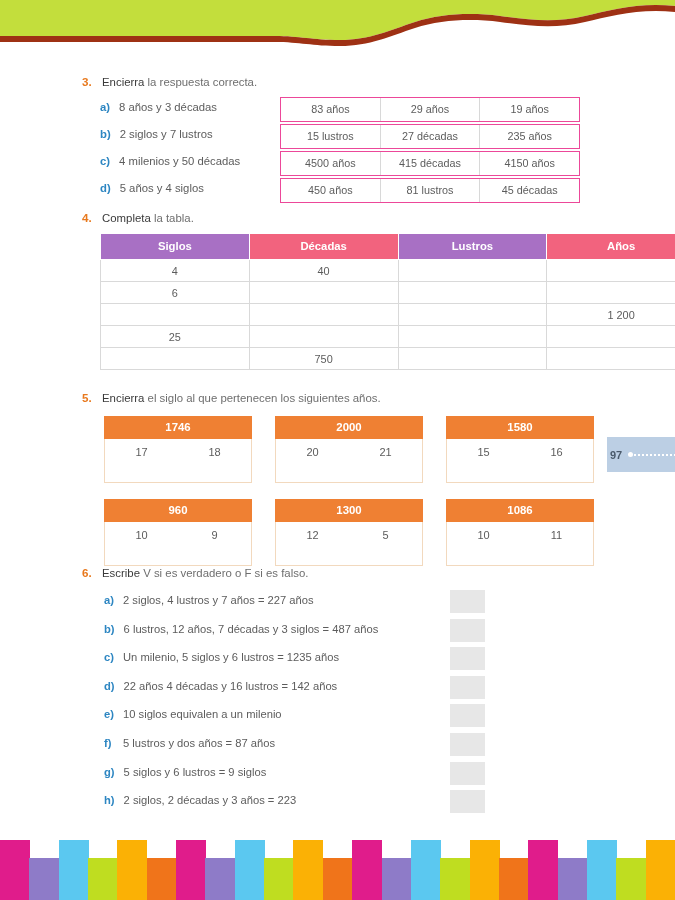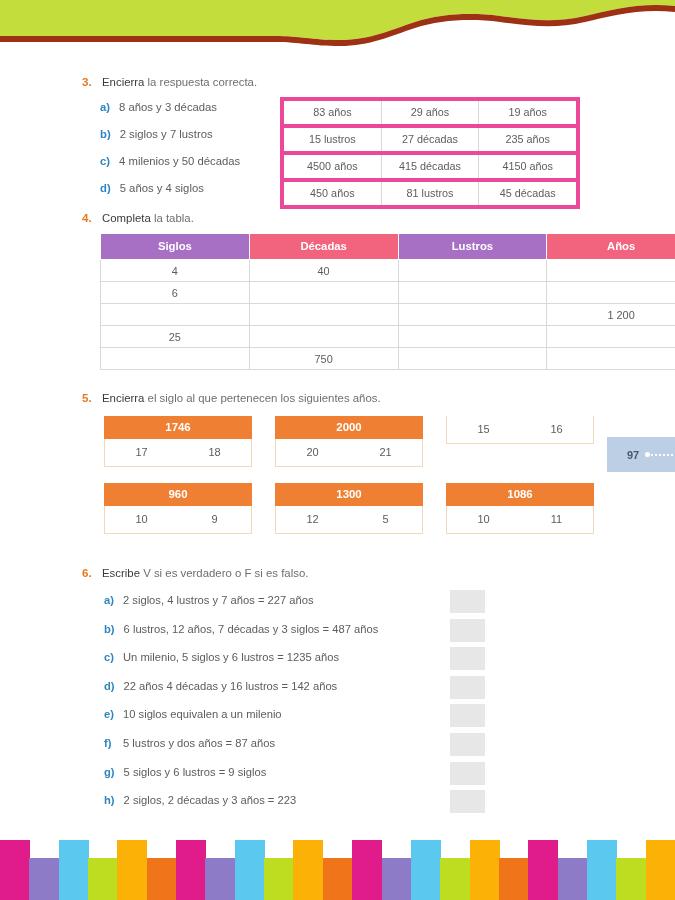--- a/index.html
+++ b/index.html
@@ -29,21 +29,21 @@
 
   
   .ex3 { position:absolute; top:14px; left:0; width:675px; }
   .ex3-head { position:absolute; left:82px; top:0; }
   .ex3-rows { position:absolute; left:100px; top:22px; width:480px; }
   .ex3-row { position:relative; height:27px; }
   .ex3-label { position:absolute; left:0; top:5px; display:flex; gap:9px; align-items:baseline;
                font-size:11.3px; color:#5C5C5C; white-space:nowrap; }
   .ex3-letter { color:#2D86C2; font-weight:bold; font-size:11.3px; }
   .ex3-options { position:absolute; left:180px; top:1px; display:flex; width:300px;
-                 border:4px solid #ec4899; background:#fff; }
+                 border:1px solid #ec4899; background:#fff; }
   .ex3-opt { flex:1; text-align:center; font-size:10.8px; color:#5C5C5C;
              padding:5px 0 6px; border-right:1px solid #D8D8D8; }
   .ex3-opt:last-child { border-right:none; }
 
   
   .ex4 { position:absolute; top:150px; left:0; width:675px; }
   .ex4-head { position:absolute; left:82px; top:0; }
   .ex4-table { position:absolute; left:100px; top:23px; width:596px;
                border-collapse:collapse; table-layout:fixed; }
   .ex4-table th {
@@ -57,27 +57,27 @@
 
   
   .ex5 { position:absolute; top:330px; left:0; width:675px; }
   .ex5-head { position:absolute; left:82px; top:0; }
   .ex5-grid { position:absolute; left:104px; top:26px; width:490px;
               display:grid; grid-template-columns:repeat(3, 148px); gap:16px 23px; }
   .ex5-card { width:148px; }
   .ex5-card-head { background:#EF8033; color:#fff; font-weight:bold; font-size:11.4px;
                    text-align:center; padding:5px 0 6px; }
   .ex5-card-body { border:1px solid #F2D9BE; border-top:none; background:#fff;
-                   display:flex; padding:7px 0 8px; }
+                   display:flex; padding:7px 0 24px; }
   .ex5-choice { flex:1; text-align:center; font-size:11px; color:#5C5C5C; }
 
   
   .page-tab { position:absolute; left:607px; top:437px; width:68px; height:35px;
               background:#BCCFE4; display:flex; align-items:center; }
-  .page-tab-num { color:#4A5A6B; font-size:11px; font-weight:bold; margin-left:20px; }
+  .page-tab-num { color:#4A5A6B; font-size:11px; font-weight:bold; margin-left:3px; }
   .page-tab-dots { flex:1; display:flex; align-items:center; margin-left:6px; }
   .page-tab-dot { width:5px; height:5px; border-radius:50%; background:#fff; flex:none; }
   .page-tab-line { flex:1; height:2px; margin-left:1px;
     background:repeating-linear-gradient(to right,#fff 0 2px,transparent 2px 4px); }
 
   
   .ex6 { position:absolute; top:505px; left:0; width:675px; }
   .ex6-head { position:absolute; left:82px; top:0; }
   .ex6-list { position:absolute; left:104px; top:25px; width:500px; }
   .ex6-row { position:relative; height:28.6px; }
@@ -234,20 +234,21 @@
 
         <div class="ex5-card">
           <div class="ex5-card-head">2000</div>
           <div class="ex5-card-body">
             <div class="ex5-choice">20</div>
             <div class="ex5-choice">21</div>
           </div>
         </div>
 
         <div class="ex5-card">
+          <div class="ex5-card-head">1580</div>
           <div class="ex5-card-body">
             <div class="ex5-choice">15</div>
             <div class="ex5-choice">16</div>
           </div>
         </div>
 
         <div class="ex5-card">
           <div class="ex5-card-head">960</div>
           <div class="ex5-card-body">
             <div class="ex5-choice">10</div>

